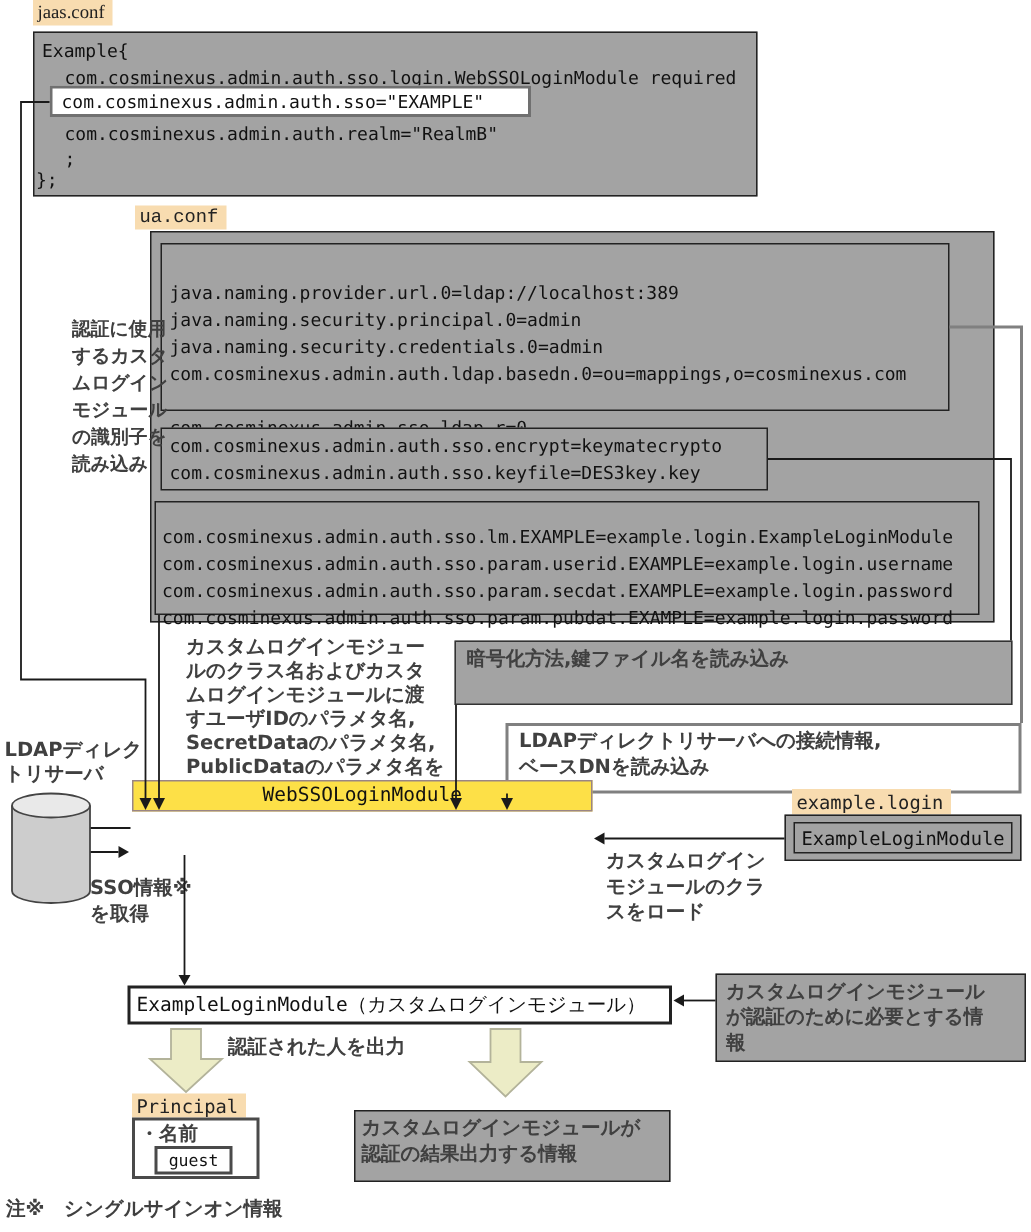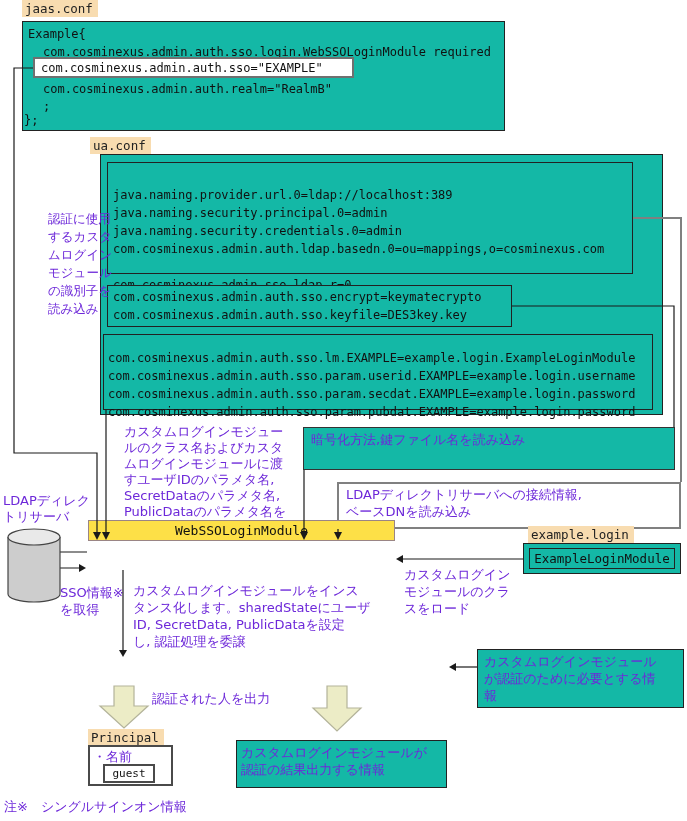--- a/index.html
+++ b/index.html
@@ -1,43 +1,43 @@
 <!DOCTYPE html>
 <html><head>
 <meta charset="utf-8">
 <style>
   html,body{margin:0;padding:0;background:#fff;}
   #diagram{position:relative;width:687px;height:821px;background:#fff;overflow:hidden;
            font-family:"DejaVu Sans",sans-serif;color:#111;}
   .abs{position:absolute;}
   .pre{white-space:pre;}
   .code{font-family:"DejaVu Sans Mono","Liberation Mono",monospace;font-size:12px;line-height:18px;color:#111;}
-  .jp{font-size:13px;line-height:17px;color:#6d28d9;}
+  .jp{font-size:13px;line-height:17px;color:#404040;font-weight:bold;}
   .tag{font-family:"DejaVu Sans Mono","Liberation Mono",monospace;font-size:12.5px;
        background:#f8dcb0;padding:1px 5px 1px 3px;color:#222;}
-  .box{border:1px solid #222;background:#14b8a6;box-sizing:border-box;}
+  .box{border:1px solid #222;background:#a3a3a3;box-sizing:border-box;}
   .box-thick{border:2px solid #4a4a4a;background:#fff;box-sizing:border-box;}
   svg{position:absolute;left:0;top:0;pointer-events:none;}
 </style>
 </head>
 <body>
 
 <div id="diagram">
 
-  <div class="abs tag" style="left:22px;top:0;">jaas.conf</div>
+  <div class="abs tag" style="left:22px;top:0;font-family:Liberation Serif, serif;">jaas.conf</div>
   <div class="abs box" style="left:22px;top:21px;width:483px;height:110px;"></div>
   <div class="abs code" style="left:28px;top:25px;">Example{</div>
   <div class="abs code" style="left:43px;top:43px;">com.cosminexus.admin.auth.sso.login.WebSSOLoginModule required</div>
   <div class="abs" style="left:33px;top:57px;width:321px;height:21px;border:2px solid #707070;box-sizing:border-box;background:#fff;"></div>
   <div class="abs code" style="left:41px;top:59px;">com.cosminexus.admin.auth.sso="EXAMPLE"</div>
   <div class="abs code" style="left:43px;top:80px;">com.cosminexus.admin.auth.realm="RealmB"</div>
   <div class="abs code" style="left:43px;top:97px;">;</div>
   <div class="abs code" style="left:24px;top:111px;">};</div>
 
-  <div class="abs tag" style="left:90px;top:137px;">ua.conf</div>
+  <div class="abs tag" style="left:90px;top:137px;font-family:Liberation Mono, monospace;">ua.conf</div>
   <div class="abs box" style="left:100px;top:154px;width:563px;height:261px;"></div>
   <div class="abs box" style="left:107px;top:162px;width:526px;height:112px;"></div>
   <div class="abs code pre" style="left:113px;top:166px;margin-top:20px;">java.naming.provider.url.0=ldap://localhost:389
 java.naming.security.principal.0=admin
 java.naming.security.credentials.0=admin
 com.cosminexus.admin.auth.ldap.basedn.0=ou=mappings,o=cosminexus.com
 
 com.cosminexus.admin.sso.ldap.r=0</div>
   <div class="abs box" style="left:107px;top:285px;width:405px;height:42px;"></div>
   <div class="abs code pre" style="left:113px;top:288px;">com.cosminexus.admin.auth.sso.encrypt=keymatecrypto
@@ -75,25 +75,22 @@
 
   <div class="abs tag" style="left:528px;top:526px;">example.login</div>
   <div class="abs box" style="left:523px;top:543px;width:158px;height:31px;"></div>
   <div class="abs box code" style="left:529px;top:548px;width:146px;height:21px;display:flex;align-items:center;justify-content:center;font-size:12.5px;">ExampleLoginModule</div>
   <div class="abs jp pre" style="left:404px;top:566px;">カスタムログイン
 モジュールのクラ
 スをロード</div>
 
   <div class="abs jp pre" style="left:60px;top:584px;">SSO情報※
 を取得</div>
-  <div class="abs jp pre" style="left:133px;top:582px;">カスタムログインモジュールをインス
-タンス化します。sharedStateにユーザ
-ID, SecretData, PublicDataを設定
-し, 認証処理を委譲</div>
 
+  <div class="abs" style="left:85px;top:657px;width:363px;height:26px;border:2px solid #222;box-sizing:border-box;background:#fff;display:flex;align-items:center;font-family:'DejaVu Sans Mono','Liberation Mono',monospace;font-size:13px;padding-left:4px;">ExampleLoginModule（カスタムログインモジュール）</div>
 
   <div class="abs box" style="left:477px;top:649px;width:207px;height:59px;"></div>
   <div class="abs jp pre" style="left:484px;top:653px;">カスタムログインモジュール
 が認証のために必要とする情
 報</div>
 
   <div class="abs jp" style="left:152px;top:690px;">認証された人を出力</div>
 
   <div class="abs tag" style="left:88px;top:729px;">Principal</div>
   <div class="abs box-thick" style="left:88px;top:745px;width:85px;height:41px;"></div>

